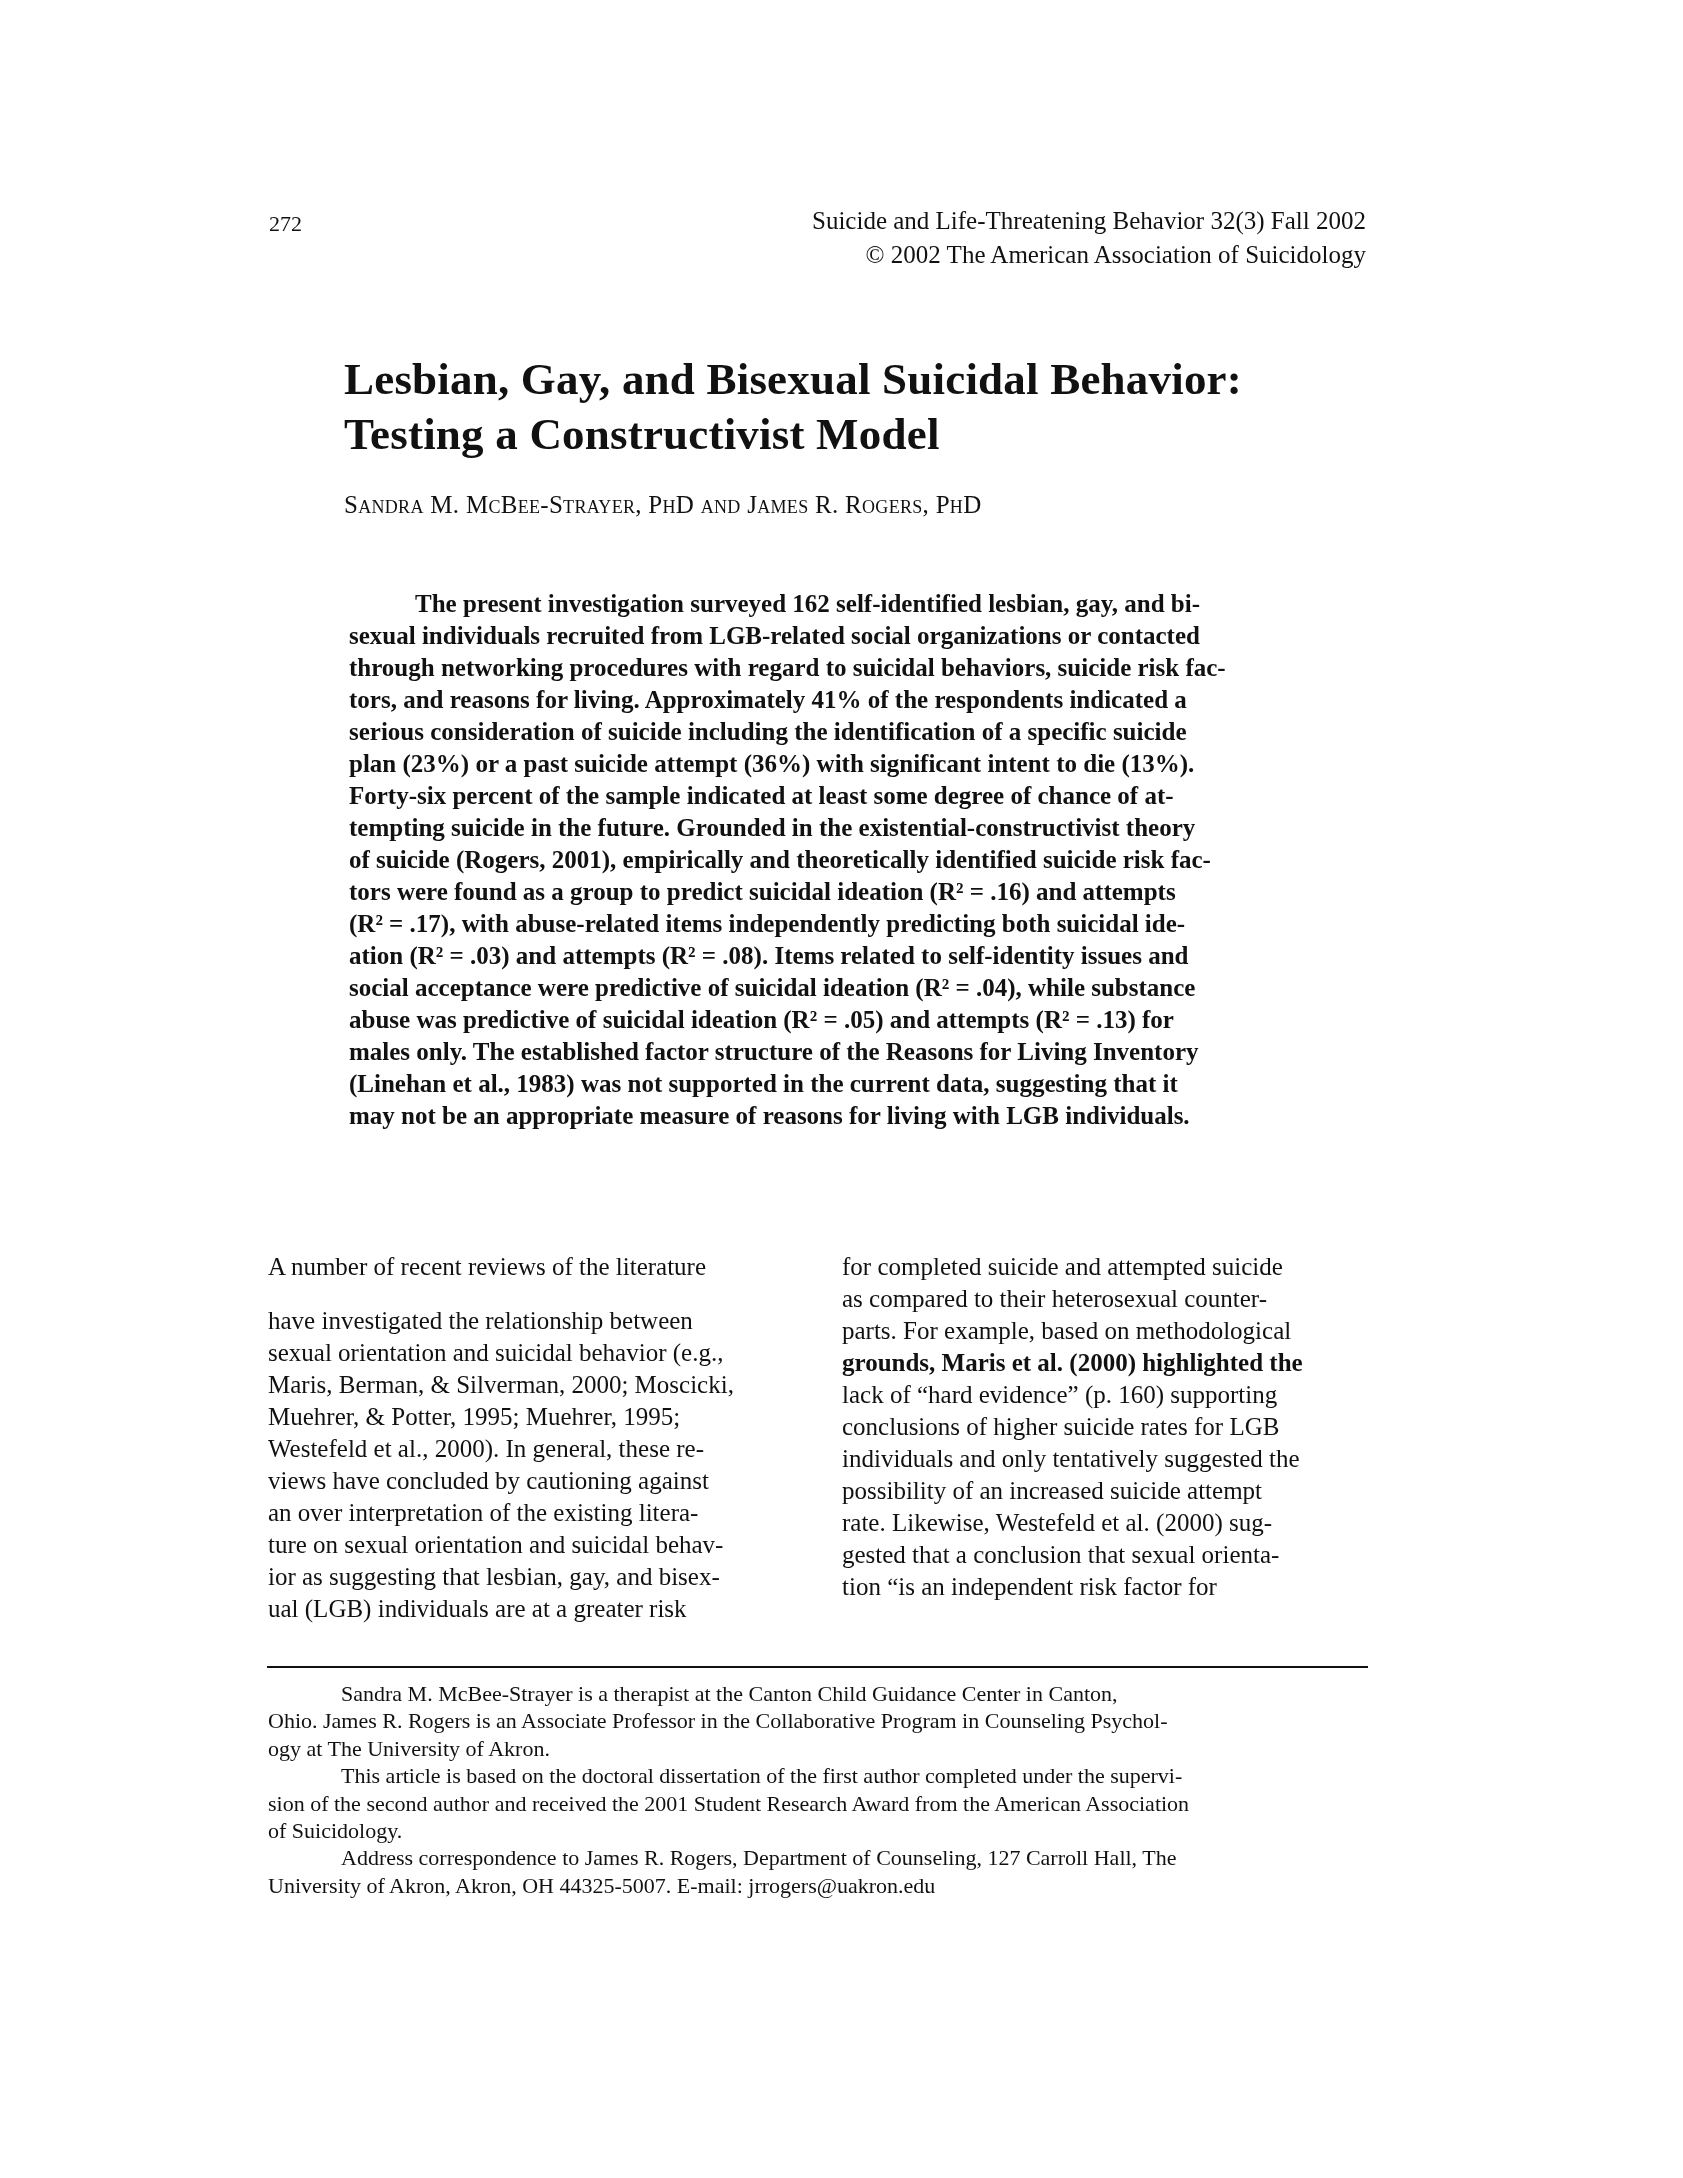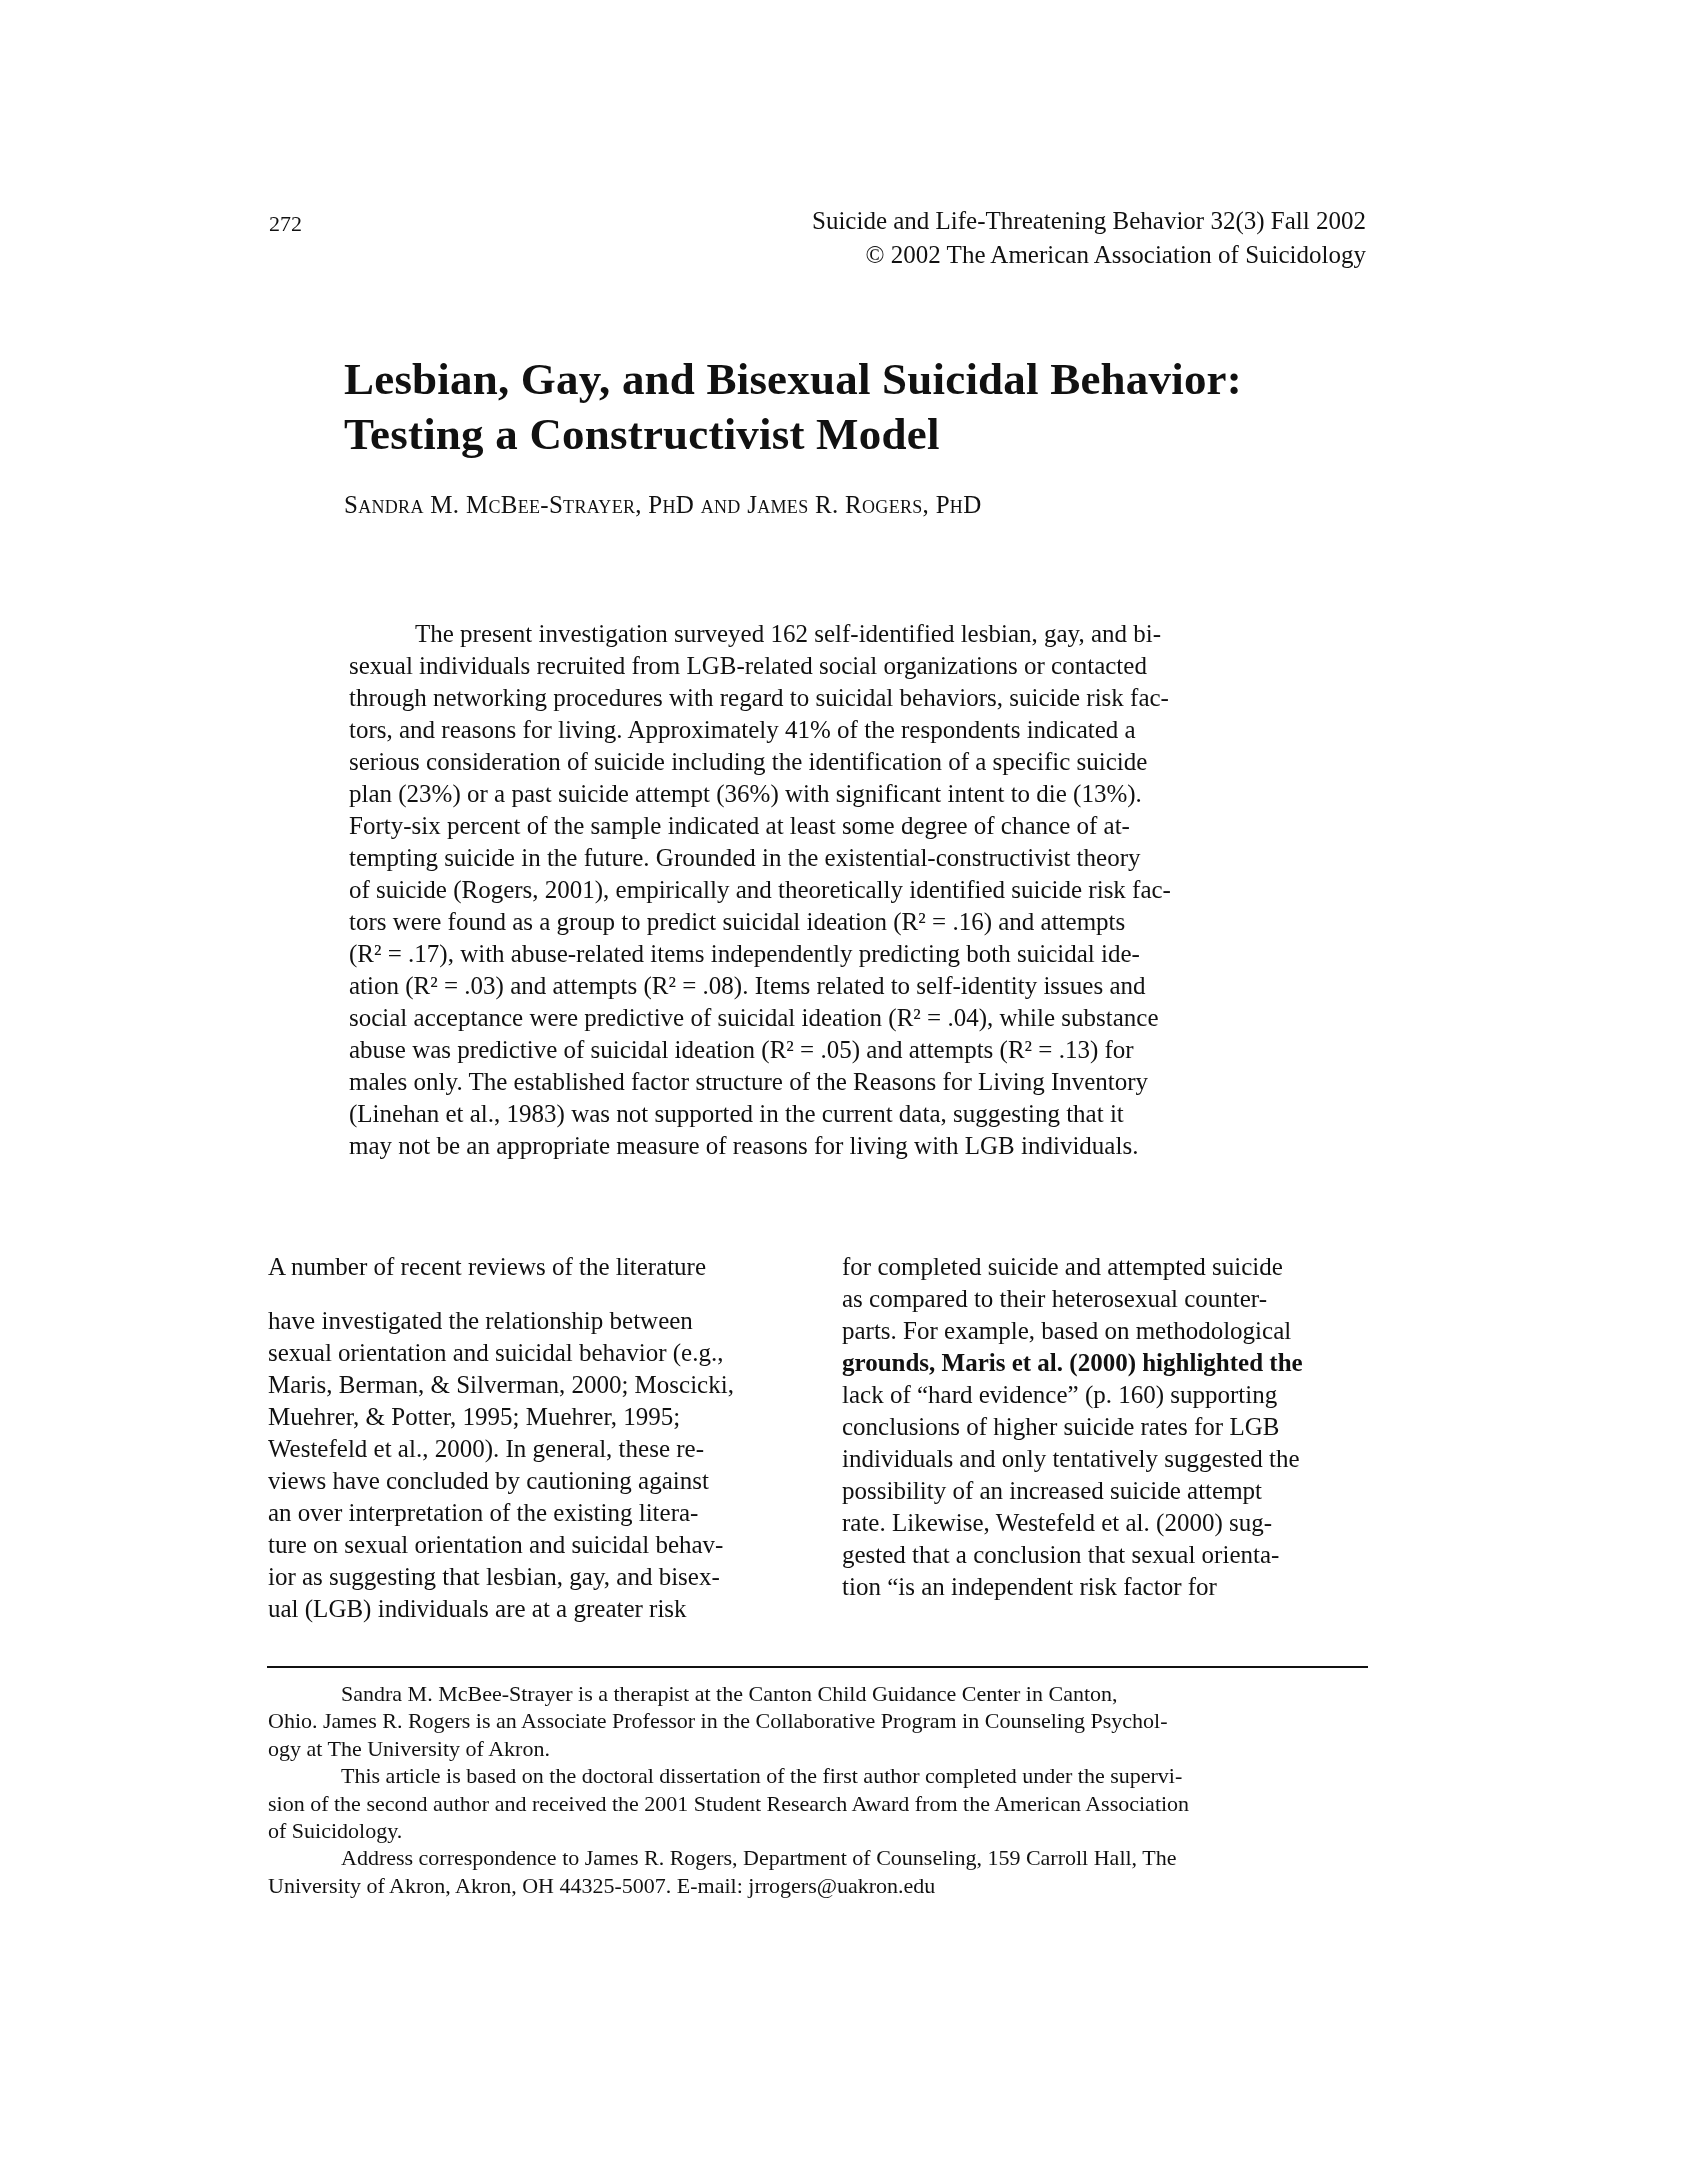--- a/index.html
+++ b/index.html
@@ -3,21 +3,21 @@
 <meta charset="utf-8">
 <style>
   html, body { margin: 0; padding: 0; background: #ffffff; }
   body { width: 1683px; height: 2178px; position: relative; overflow: hidden;
          font-family: "Liberation Serif", "DejaVu Serif", serif; color: #111111; }
   .abs { position: absolute; }
   .page-number { left: 269px; top: 208px; font-size: 22px; line-height: 32px; }
   .journal { right: 317px; top: 204px; font-size: 25px; line-height: 34px; text-align: right; }
   .title { left: 344px; top: 352px; font-size: 45px; font-weight: bold; line-height: 55px; letter-spacing: 0.2px; }
   .authors { left: 344px; top: 489px; font-size: 25px; line-height: 32px; font-variant: small-caps; letter-spacing: 0.3px; }
-  .abstract { left: 349px; width: 943px; top: 618px; font-size: 25px; }
+  .abstract { left: 349px; width: 943px; top: 588px; font-size: 25px; font-weight: bold; }
   .line { display: block; height: 32px; line-height: 32px; text-align: justify; text-align-last: justify; white-space: nowrap; overflow: visible; }
   .line.last { text-align-last: left; }
   .line.indent { padding-left: 66px; }
   .col-left { left: 268px; width: 491px; top: 1251px; font-size: 25px; }
   .col-right { left: 842px; width: 527px; top: 1251px; font-size: 25px; }
   .rule { left: 267px; top: 1666px; width: 1101px; height: 2px; background: #111111; }
   .footnotes { left: 268px; width: 1100px; top: 1680px; font-size: 22px; }
   .footnotes .line { height: 27.4px; line-height: 27.4px; }
   .footnotes .line.indent { padding-left: 73px; }
 </style>
@@ -87,16 +87,16 @@
 
 <div class="abs rule"></div>
 
 <div class="abs footnotes" id="footnotes">
     <span class="line indent" style="word-spacing: 0px; text-align: left; text-align-last: left;">Sandra M. McBee-Strayer is a therapist at the Canton Child Guidance Center in Canton,</span>
     <span class="line" style="word-spacing: 0px; text-align: left; text-align-last: left;">Ohio. James R. Rogers is an Associate Professor in the Collaborative Program in Counseling Psychol-</span>
     <span class="line last">ogy at The University of Akron.</span>
     <span class="line indent" style="word-spacing: 0px; text-align: left; text-align-last: left;">This article is based on the doctoral dissertation of the first author completed under the supervi-</span>
     <span class="line" style="word-spacing: 0px; text-align: left; text-align-last: left;">sion of the second author and received the 2001 Student Research Award from the American Association</span>
     <span class="line last">of Suicidology.</span>
-    <span class="line indent" style="word-spacing: 0px; text-align: left; text-align-last: left;">Address correspondence to James R. Rogers, Department of Counseling, 159 Carroll Hall, The</span>
+    <span class="line indent" style="word-spacing: 0px; text-align: left; text-align-last: left;">Address correspondence to James R. Rogers, Department of Counseling, 127 Carroll Hall, The</span>
     <span class="line last">University of Akron, Akron, OH 44325-5007. E-mail: jrrogers@uakron.edu</span>
   </div>
 
 
 </body></html>

